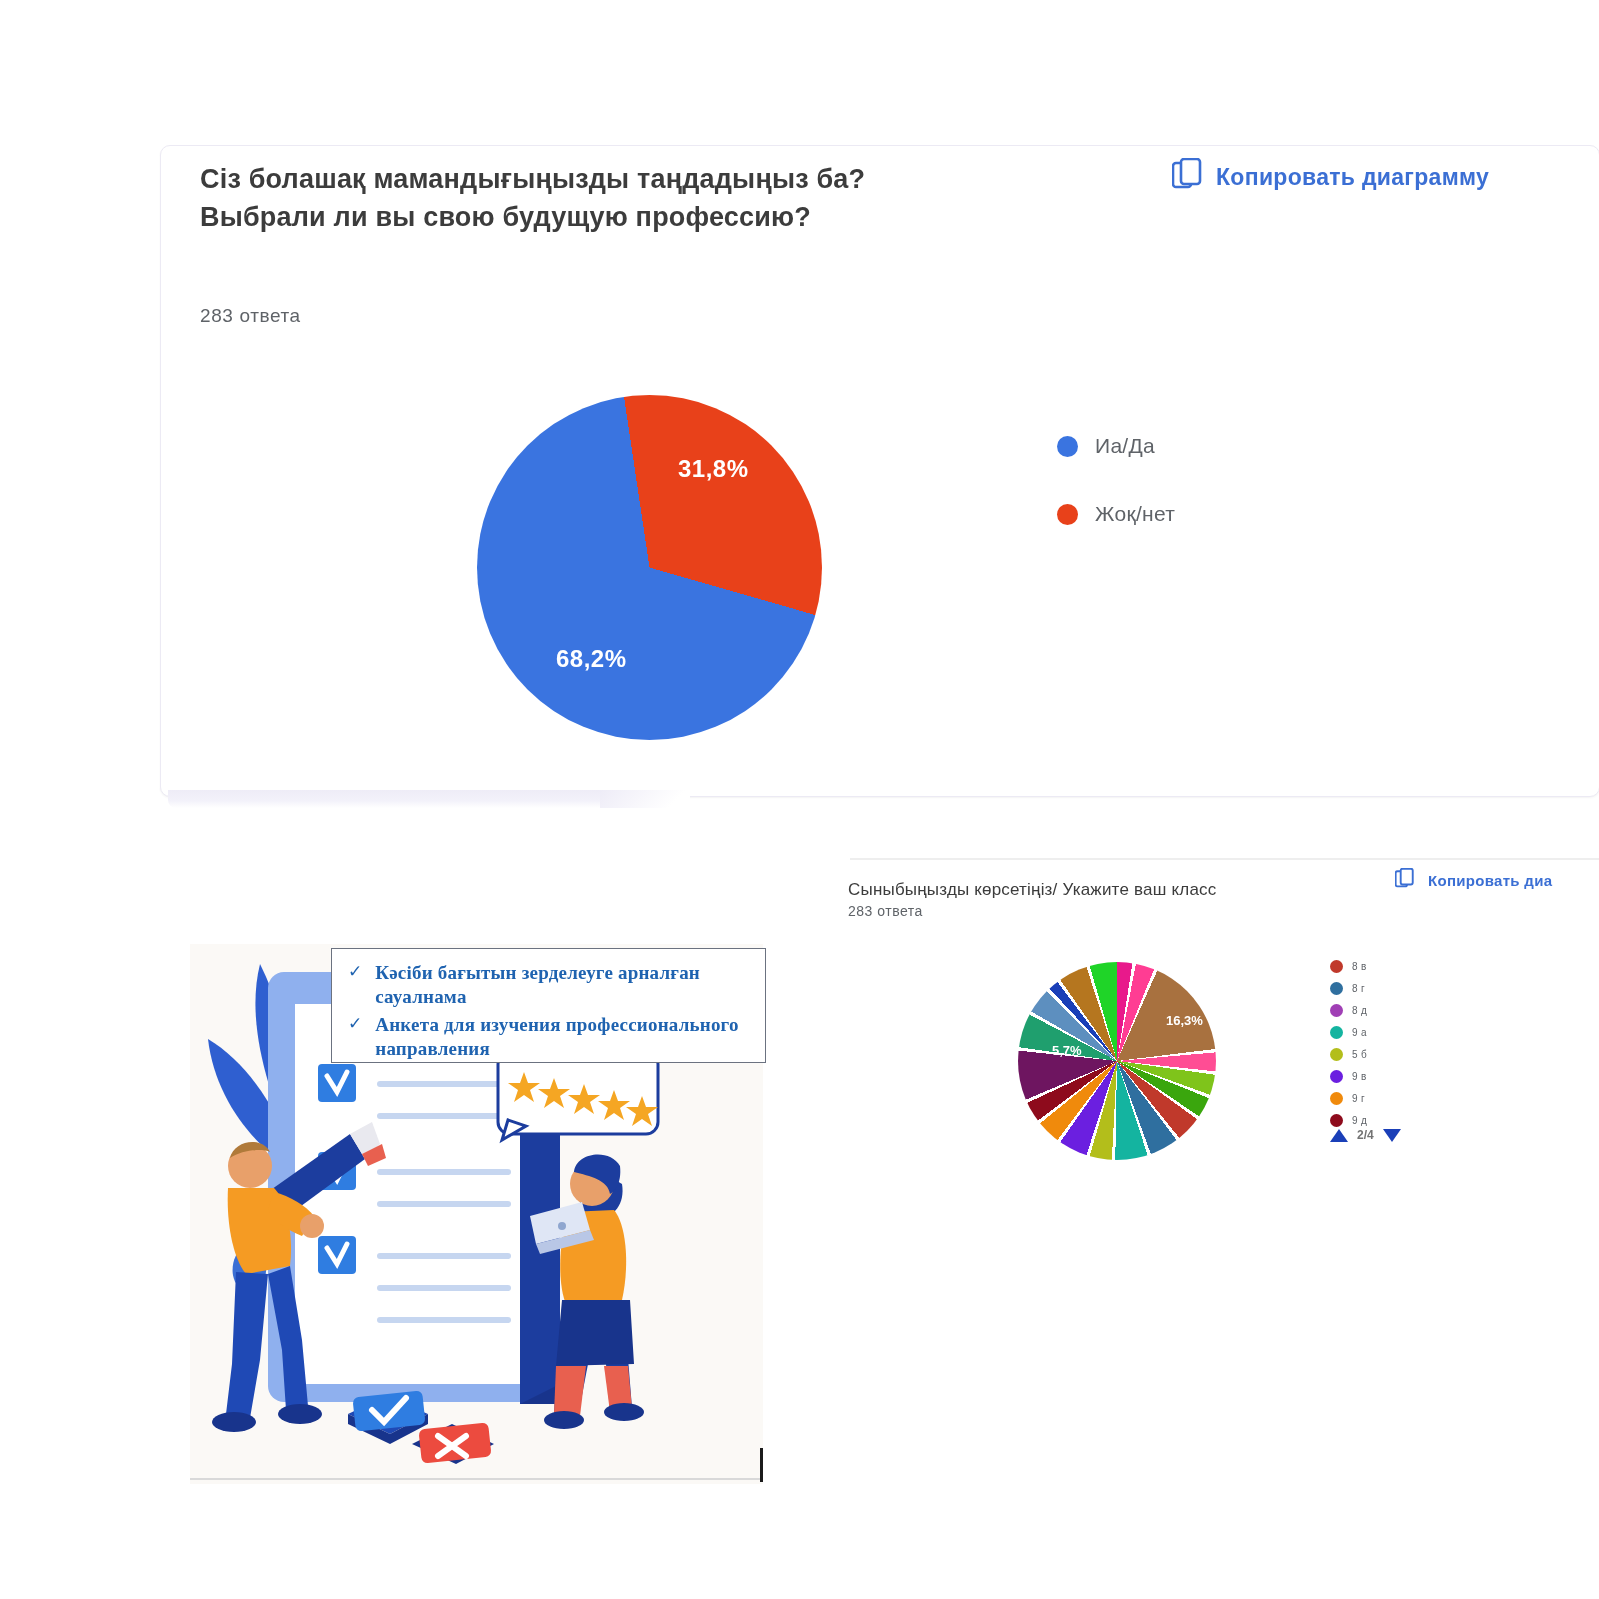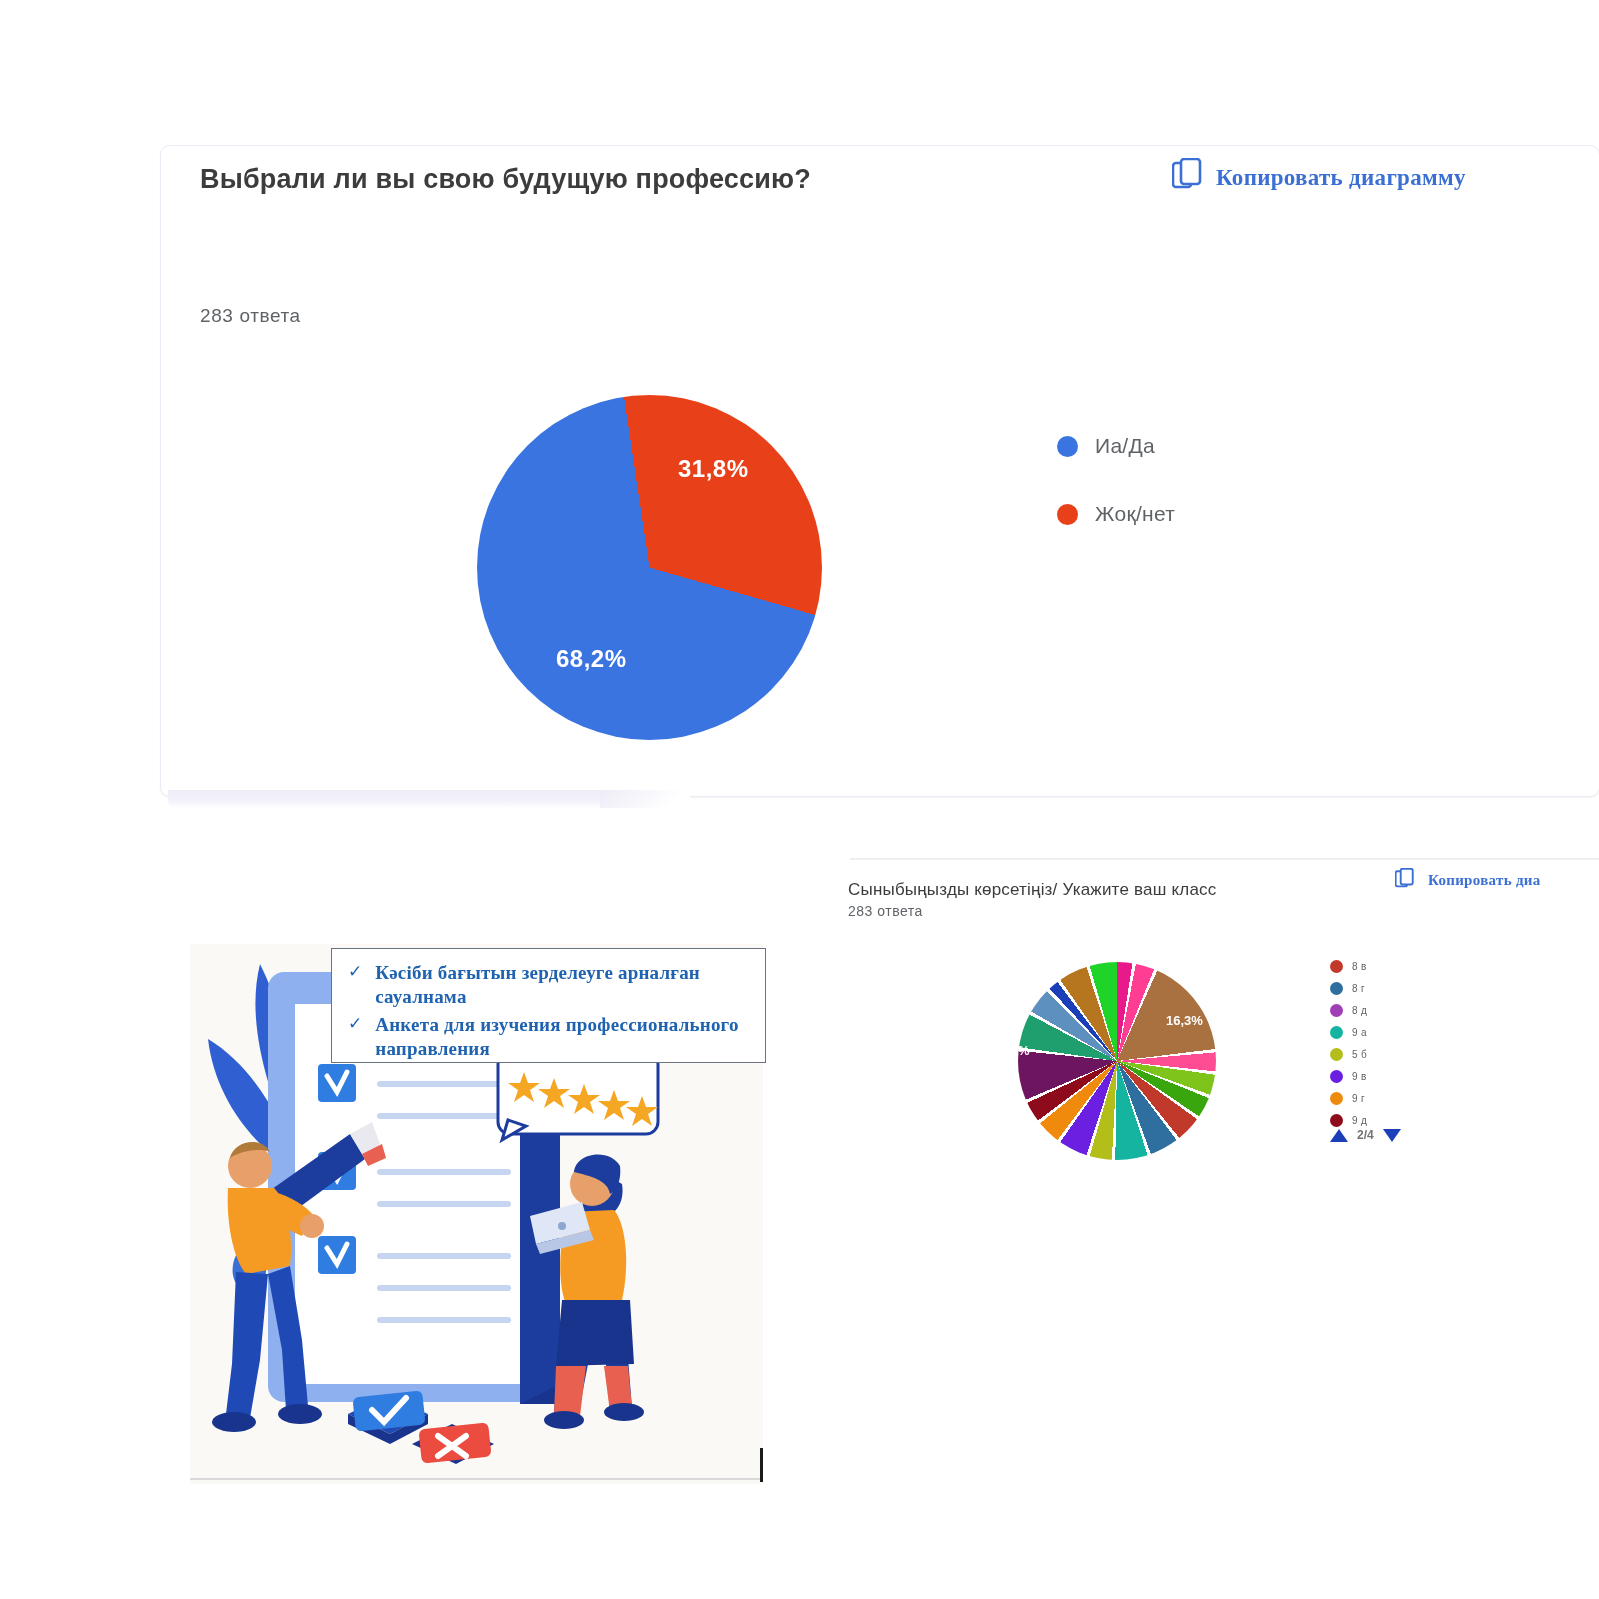--- a/index.html
+++ b/index.html
@@ -32,21 +32,21 @@
     letter-spacing:.2px;
   }
   .q-title div{white-space:nowrap;}
   .resp-count{
     left:200px;top:305px;font-size:19px;color:#5f6368;letter-spacing:.6px;
   }
 
   
   .copybtn{
     display:flex;align-items:center;gap:14px;cursor:pointer;
-    color:#3b6fd4;font-weight:700;letter-spacing:.3px;font-family:Liberation Serif, serif;
+    color:#3b6fd4;font-weight:700;letter-spacing:.3px;
   }
   #copy1{left:1172px;top:158px;font-size:23px;}
   #copy2{left:1395px;top:868px;font-size:15px;}
   .copy-ico{display:block;flex:0 0 auto;}
 
   
   #pie1{
     left:477px;top:395px;width:345px;height:345px;border-radius:50%;
   }
   .pie1-lab{position:absolute;color:#fff;font-weight:600;}
@@ -60,21 +60,21 @@
   #legend1 .ltxt{font-size:21px;color:#5f6368;letter-spacing:.3px;}
 
   
   #divider2{left:850px;top:858px;width:760px;height:2px;background:#eeeeee;}
   #q2title{left:848px;top:872px;font-size:17px;color:#3c3c3c;letter-spacing:.2px;margin-top:8px;}
   #q2resp{left:848px;top:903px;font-size:14px;color:#5f6368;letter-spacing:.5px;}
 
   #pie2{left:1018px;top:962px;width:198px;height:198px;border-radius:50%;}
   .pie2-lab{position:absolute;color:#fff;font-weight:600;font-size:13px;padding-left:32px;}
   #p2a{left:1134px;top:1013px;}
-  #p2b{left:968px;top:1043px;}
+  #p2b{left:1020px;top:1043px;}
 
   #legend2{left:1330px;top:955px;}
   #legend2 .lrow{display:flex;align-items:center;height:22px;}
   #legend2 .dot{width:13px;height:13px;border-radius:50%;margin-right:9px;}
   #legend2 .ltxt{font-size:10px;color:#5f6368;letter-spacing:.3px;}
 
   #pager{left:1330px;top:1128px;display:flex;align-items:center;gap:9px;
          font-size:12px;color:#737373;font-weight:600;}
   .tri{width:0;height:0;cursor:pointer;}
   .tri.up{border-left:9px solid transparent;border-right:9px solid transparent;border-bottom:13px solid #1a3fb8;}
@@ -103,20 +103,21 @@
   #callout .txt{letter-spacing:.2px;}
 </style>
 </head>
 <body>
 
 <div class="abs" id="card1"></div>
 <div class="abs" id="card1-shadow"></div>
 <div class="abs" id="card1-shadow2"></div>
 
 <div class="abs q-title">
+  <div>Сіз болашақ мамандығыңызды таңдадыңыз ба?</div>
   <div>Выбрали ли вы свою будущую профессию?</div>
 </div>
 
 <div class="abs resp-count">283 ответа</div>
 
 <div class="abs copybtn" id="copy1">
   <span class="copy-ico">
     <svg width="30" height="33" viewBox="0 0 30 33">
       <rect x="1" y="5" width="18" height="24" rx="3" fill="none" stroke="#3b6fd4" stroke-width="2.6"></rect>
       <rect x="9" y="1" width="19" height="25" rx="3" fill="#ffffff" stroke="#3b6fd4" stroke-width="2.6"></rect>

